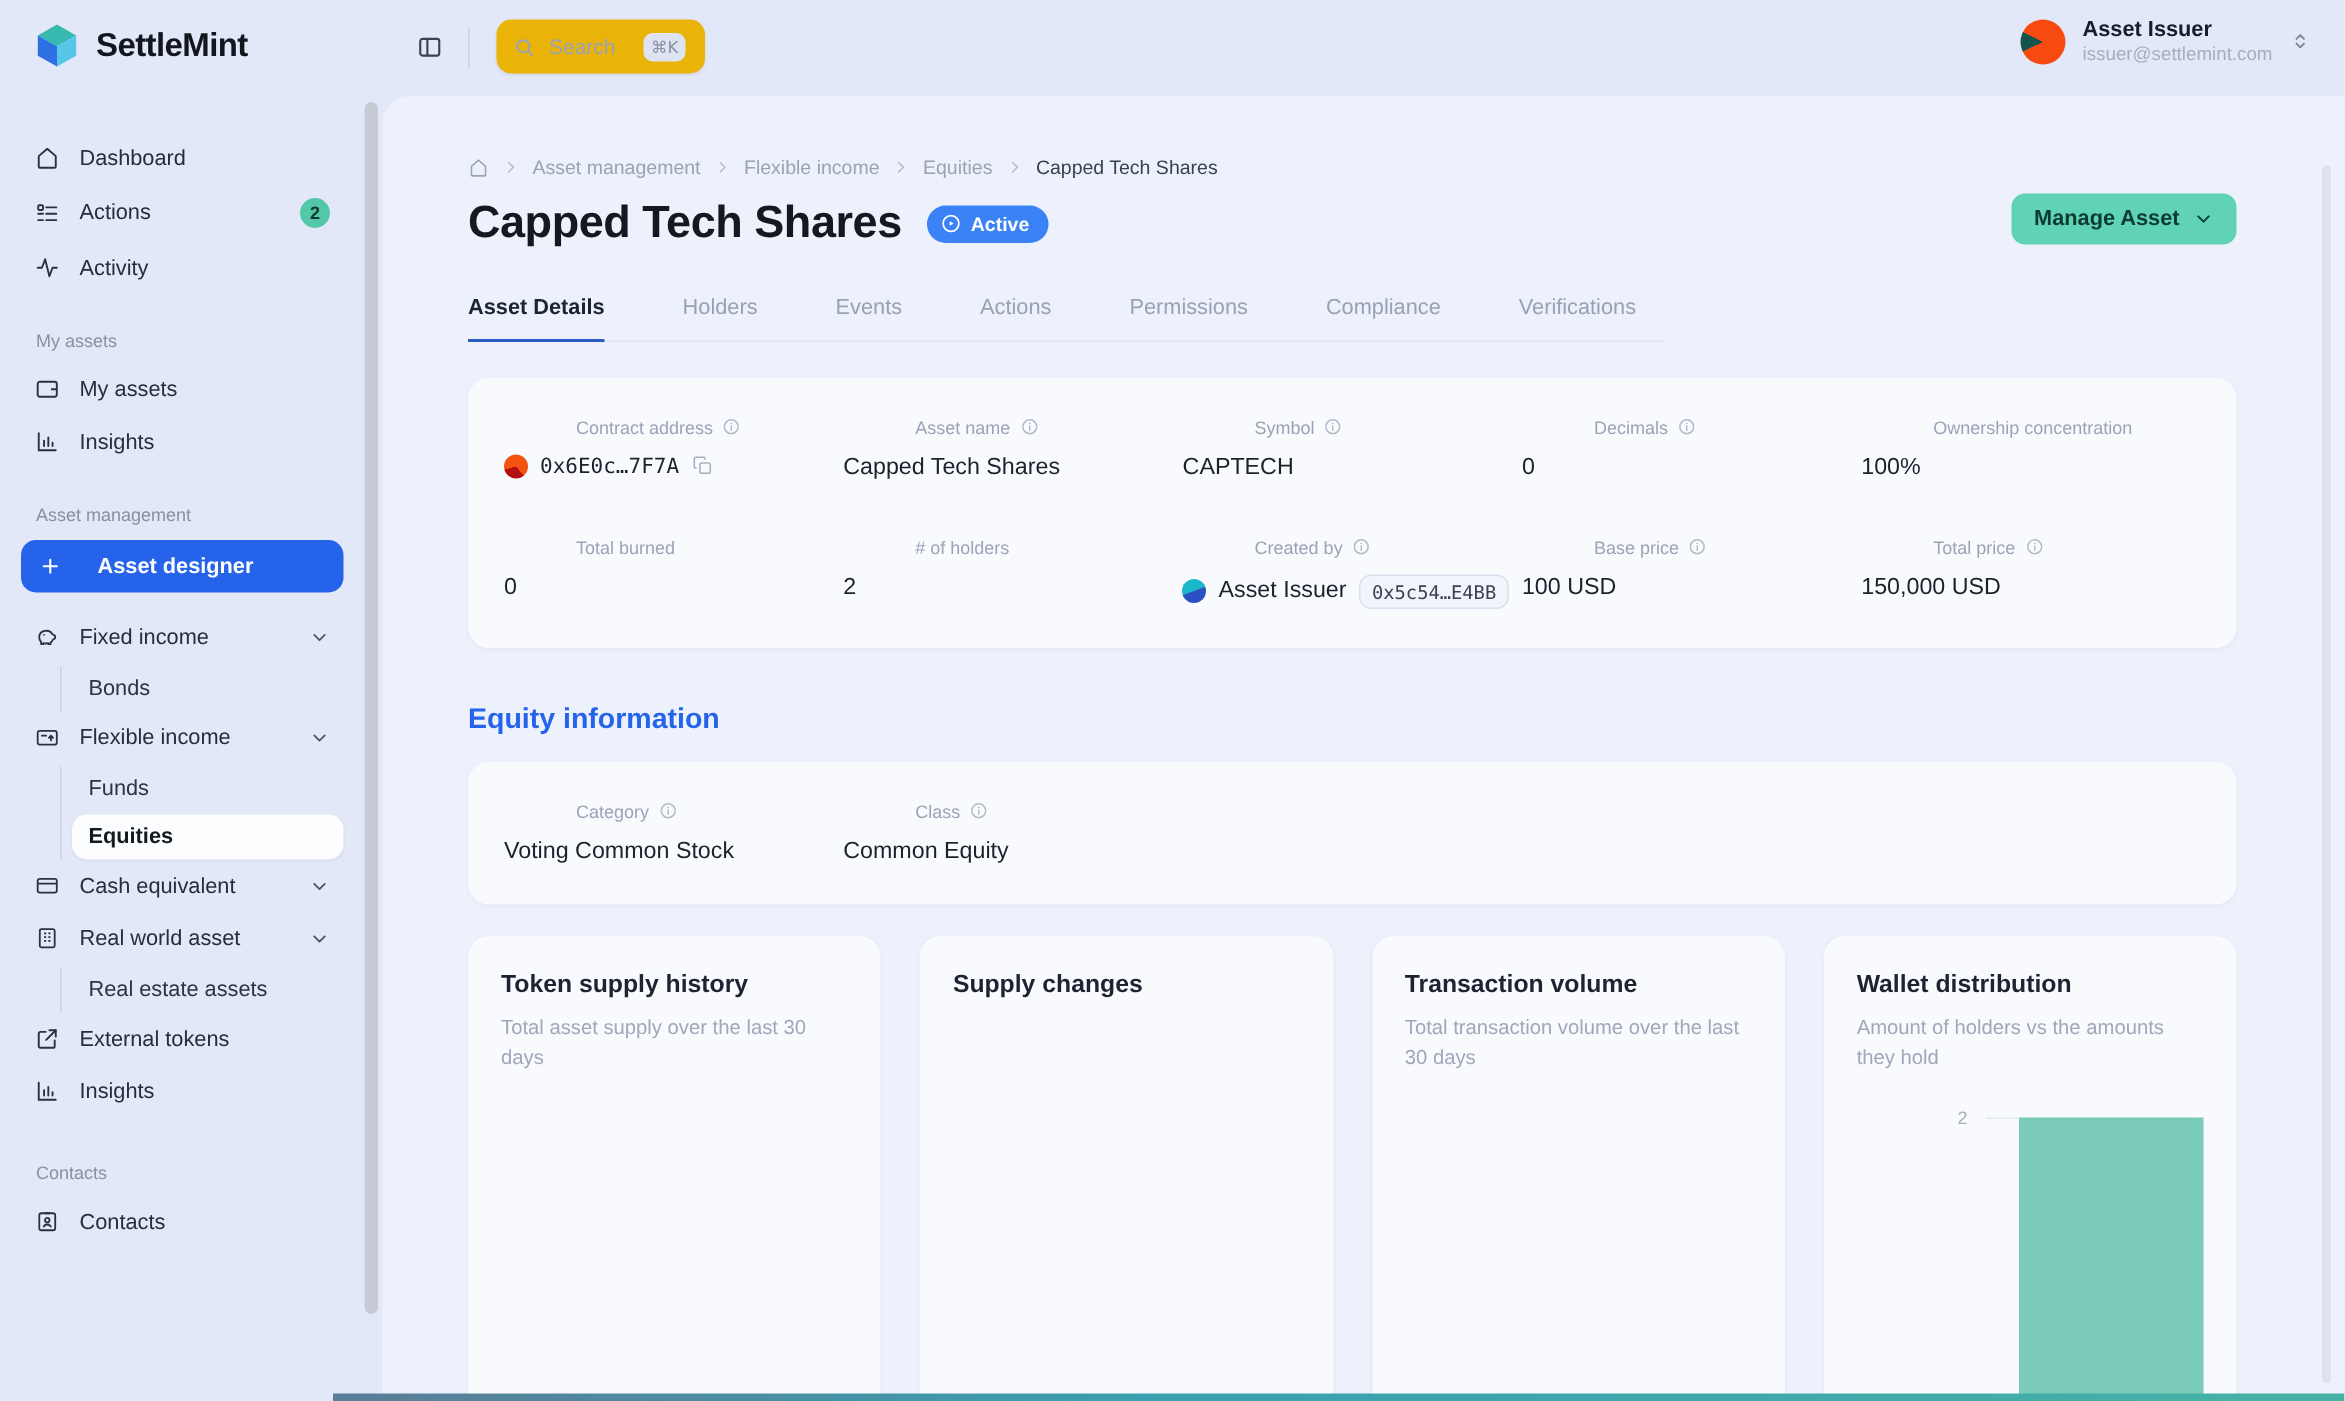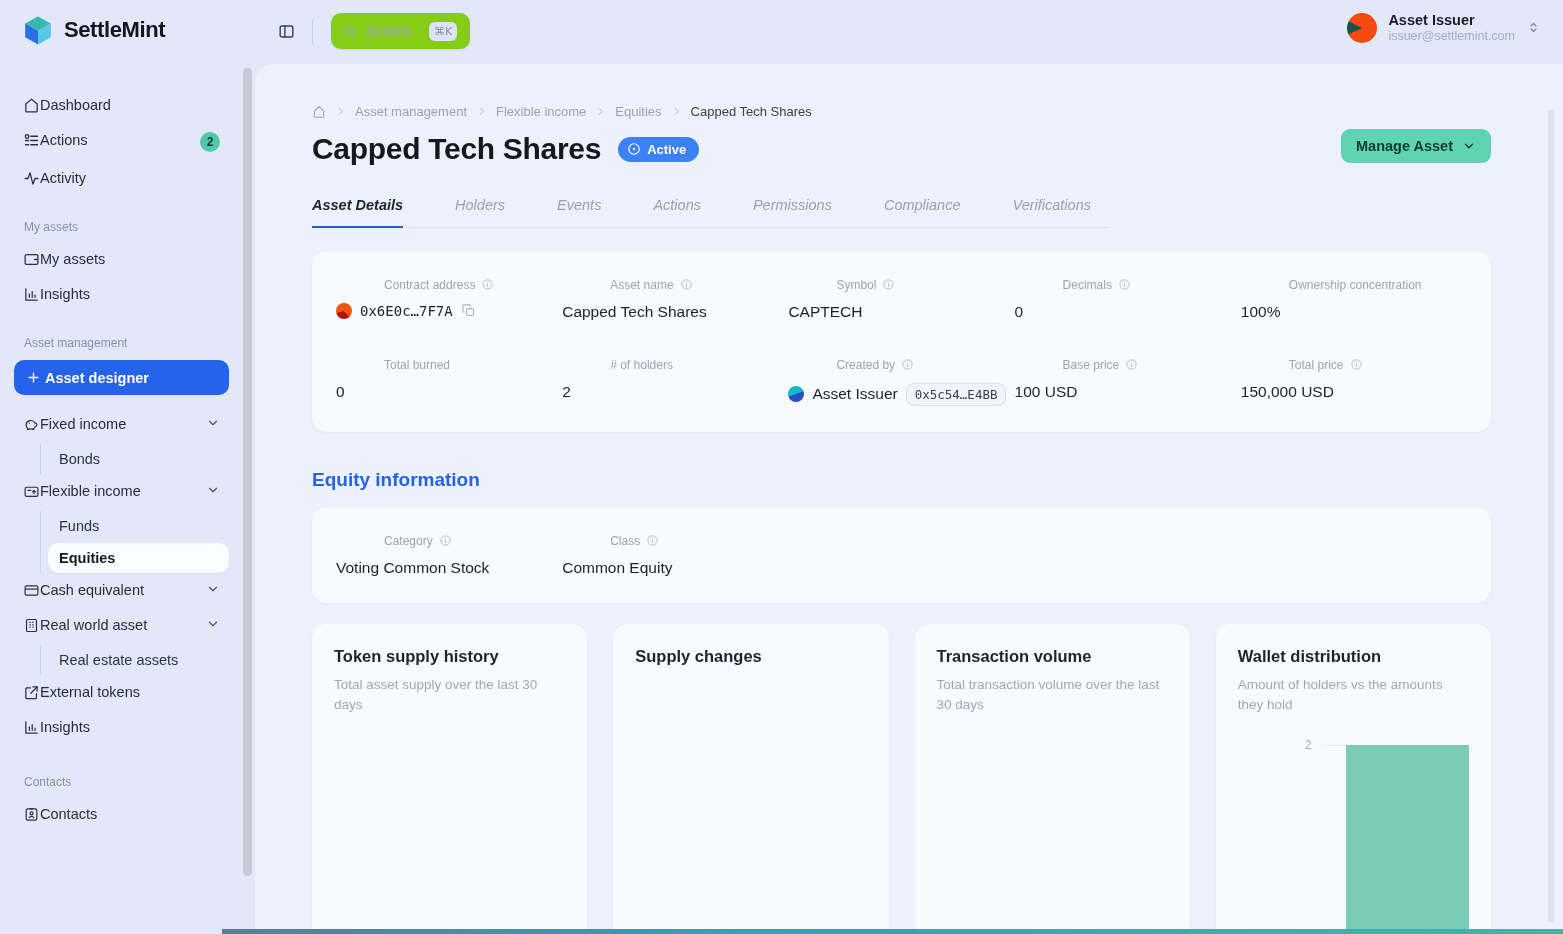--- a/index.html
+++ b/index.html
@@ -14,21 +14,21 @@
   .ico { flex:0 0 auto; color:#2b3142; }
 
   
   .header { position:absolute; top:0; left:0; right:0; height:64px; }
   .brand { position:absolute; left:22px; top:14px; display:flex; align-items:center; gap:10px; }
   .brand-name { font-size:22px; font-weight:800; letter-spacing:-0.4px; color:#12161f; }
   .panel-toggle { position:absolute; left:277px; top:22px; color:#3a4152; cursor:pointer; }
   .hdr-divider { position:absolute; left:312px; top:19px; width:1px; height:26px; background:#c9d0e2; }
   .search-box {
     position:absolute; left:331px; top:13px; width:139px; height:36px;
-    background:#84cc16; border-radius:10px; box-shadow:0 1px 2px rgba(30,40,80,.10);
+    background:#eab308; border-radius:10px; box-shadow:0 1px 2px rgba(30,40,80,.10);
     display:flex; align-items:center; padding:0 6px 0 11px; gap:7px;
   }
   .search-box input {
     border:none; background:transparent; outline:none; width:58px;
     font-size:14px; color:#3a4152; font-family:"Liberation Sans",sans-serif;
   }
   .search-box input::placeholder { color:#9aa2b8; }
   .kbd {
     background:#dde3f1; color:#8890a6; border-radius:6px; font-size:11px;
     padding:3px 5px; font-family:"DejaVu Sans", sans-serif;
@@ -38,32 +38,32 @@
     width:30px; height:30px; border-radius:50%;
     background:conic-gradient(from 245deg, #14544e 0 52deg, #f64a10 52deg 360deg);
   }
   .user-name { font-size:14.5px; font-weight:700; color:#171c29; line-height:1.25; }
   .user-email { font-size:12.5px; color:#a6adc0; line-height:1.25; }
   .user .chev { color:#7d8498; }
 
   
   .sidebar { position:absolute; top:64px; left:0; width:243px; bottom:0; padding:26px 14px 0 14px; }
   .side-item {
-    display:flex; padding:7px 9px; margin-bottom:4px;
+    display:flex; align-items:center; gap:13px; padding:7px 9px; margin-bottom:4px;
     border-radius:10px; font-size:14.5px; font-weight:500; color:#272d3e; cursor:pointer;
   }
   .side-item .spacer { flex:1; }
   .badge-teal {
     background:#53c8a8; color:#123a2f; font-size:12px; font-weight:700;
     min-width:20px; height:20px; border-radius:50%;
     display:flex; align-items:center; justify-content:center;
   }
   .section-label { font-size:12px; color:#8a90a4; margin:26px 0 10px 10px; }
   .designer-btn {
-    display:flex; align-items:center; gap:4px; background:#2563eb; color:#ffffff;
+    display:flex; align-items:center; gap:24px; background:#2563eb; color:#ffffff;
     border:none; width:100%; height:35px; border-radius:10px; padding:0 12px;
     font-size:14.5px; font-weight:600; cursor:pointer; font-family:inherit;
     margin:4px 0 14px 0;
   }
   .tree-chev { margin-left:auto; color:#4a5166; }
   .sub-group { margin-left:26px; border-left:1px solid #c8d1ea; }
   .sub-item {
     margin:0 0 2px 7px; padding:7px 11px; border-radius:10px;
     font-size:14.5px; color:#2c3344; cursor:pointer;
   }
@@ -93,21 +93,21 @@
     font-size:13px; font-weight:700; border-radius:999px; padding:5px 13px 5px 9px;
   }
   .manage-btn {
     position:absolute; top:65px; right:72px;
     display:flex; align-items:center; gap:9px;
     background:#5fd3b4; color:#0d3b31; border:none; border-radius:9px;
     padding:9px 15px; font-size:14.5px; font-weight:600; cursor:pointer; font-family:inherit;
   }
 
   .tabs { display:flex; gap:52px; margin-top:31px; width:798px; border-bottom:1px solid #dfe3ee; }
-  .tab { padding-bottom:13px; font-size:14.5px; color:#99a1b5; cursor:pointer; white-space:nowrap;font-style:italic; }
+  .tab { padding-bottom:13px; font-size:14.5px; color:#99a1b5; cursor:pointer; white-space:nowrap; }
   .tab.active { color:#1b2433; font-weight:700; border-bottom:2.5px solid #2b5cc4; margin-bottom:-1.5px; }
 
   .card {
     background:#f9fafd; border-radius:14px; box-shadow:0 1px 3px rgba(40,50,90,.05);
     padding:26px 24px;
   }
   .details-card { margin-top:24px; display:grid; grid-template-columns:repeat(5,1fr); row-gap:37px; }
   .field-label { display:flex; align-items:center; gap:6px; font-size:12px; color:#9ba3b7;margin-left:48px; }
   .info-ico { color:#b3bacb; cursor:pointer; }
   .field-value { margin-top:11px; font-size:15.5px; color:#1c212c; display:flex; align-items:center; gap:8px; }

